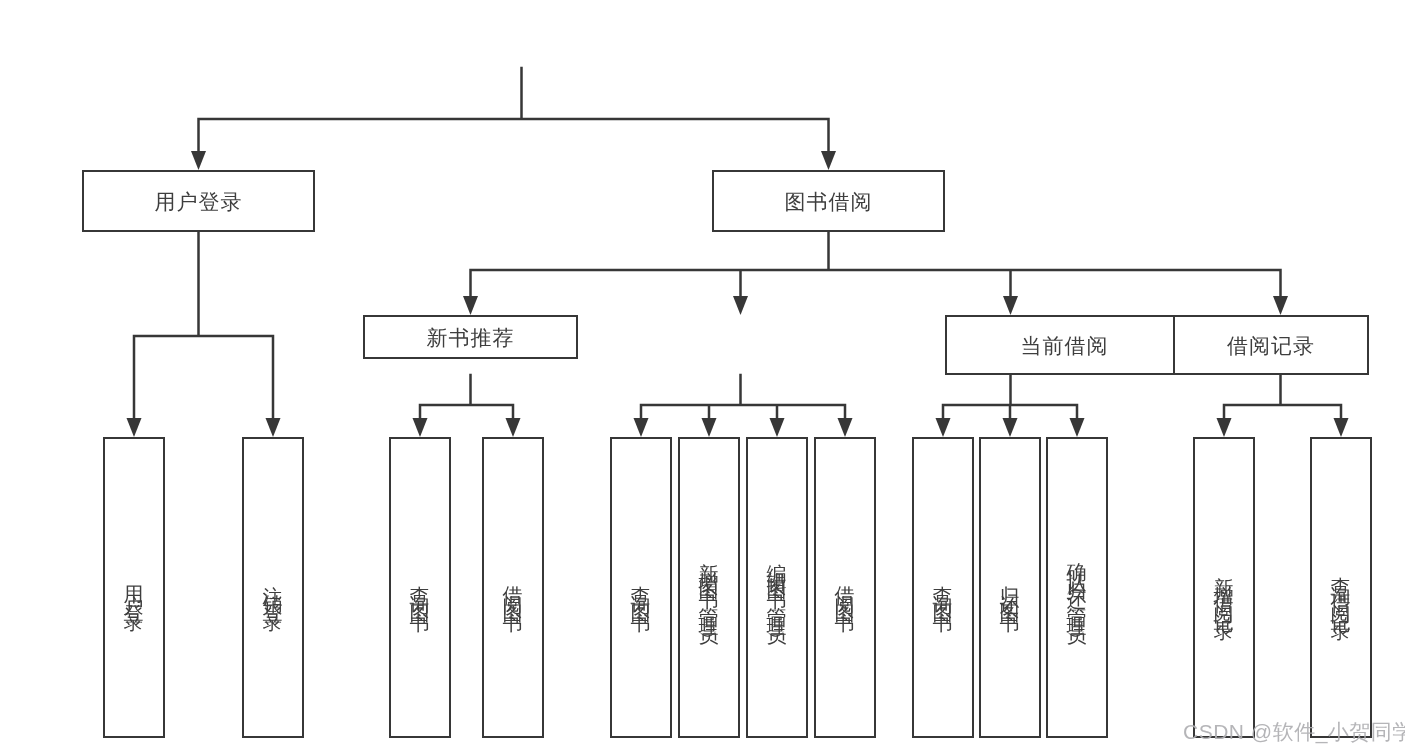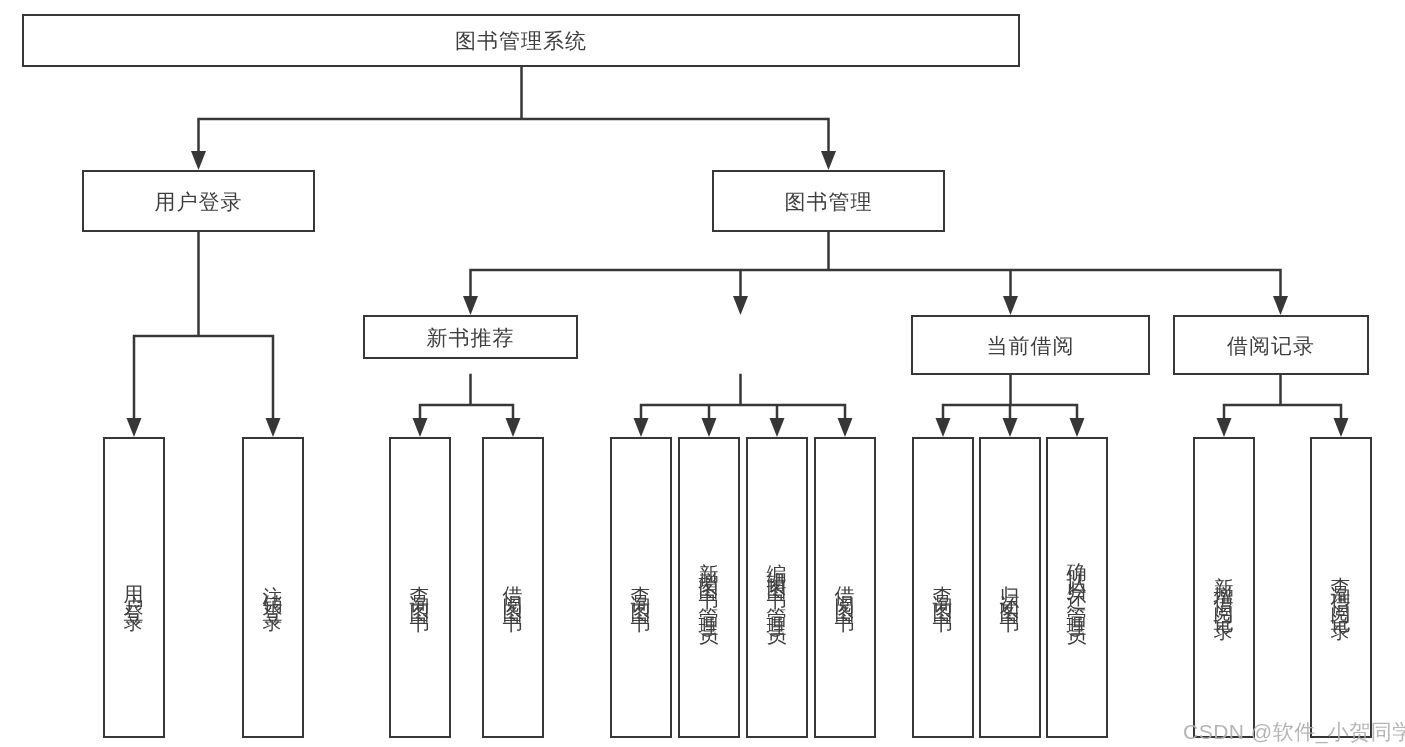--- a/index.html
+++ b/index.html
@@ -106,27 +106,26 @@
       <polygon points="769.5,418 784.5,418 777,437"></polygon>
       <polygon points="837.5,418 852.5,418 845,437"></polygon>
       <polygon points="935.5,418 950.5,418 943,437"></polygon>
       <polygon points="1002.5,418 1017.5,418 1010,437"></polygon>
       <polygon points="1069.5,418 1084.5,418 1077,437"></polygon>
       <polygon points="1216.5,418 1231.5,418 1224,437"></polygon>
       <polygon points="1333.5,418 1348.5,418 1341,437"></polygon>
     </g>
   </svg>
 
-  <div class="node h" style="left:22px; top:14px; width:998px; height:53px">图书管理系统</div>
 
   <div class="node h" style="left:82px; top:170px; width:233px; height:62px">用户登录</div>
-  <div class="node h" style="left:712px; top:170px; width:233px; height:62px">图书管理</div>
+  <div class="node h" style="left:712px; top:170px; width:233px; height:62px">图书借阅</div>
 
   <div class="node h" style="left:363px; top:315px; width:215px; height:44px">新书推荐</div>
-  <div class="node h" style="left:911px; top:315px; width:239px; height:60px">当前借阅</div>
+  <div class="node h" style="left:945px; top:315px; width:239px; height:60px">当前借阅</div>
   <div class="node h" style="left:1173px; top:315px; width:196px; height:60px">借阅记录</div>
 
   <div class="node v" style="left:103px; top:437px; width:62px; height:301px">用户登录</div>
   <div class="node v" style="left:242px; top:437px; width:62px; height:301px">注销登录</div>
 
   <div class="node v" style="left:389px; top:437px; width:62px; height:301px">查询图书</div>
   <div class="node v" style="left:482px; top:437px; width:62px; height:301px">借阅图书</div>
 
   <div class="node v" style="left:610px; top:437px; width:62px; height:301px">查询图书</div>
   <div class="node v" style="left:678px; top:437px; width:62px; height:301px">新增图书（管理员）</div>

